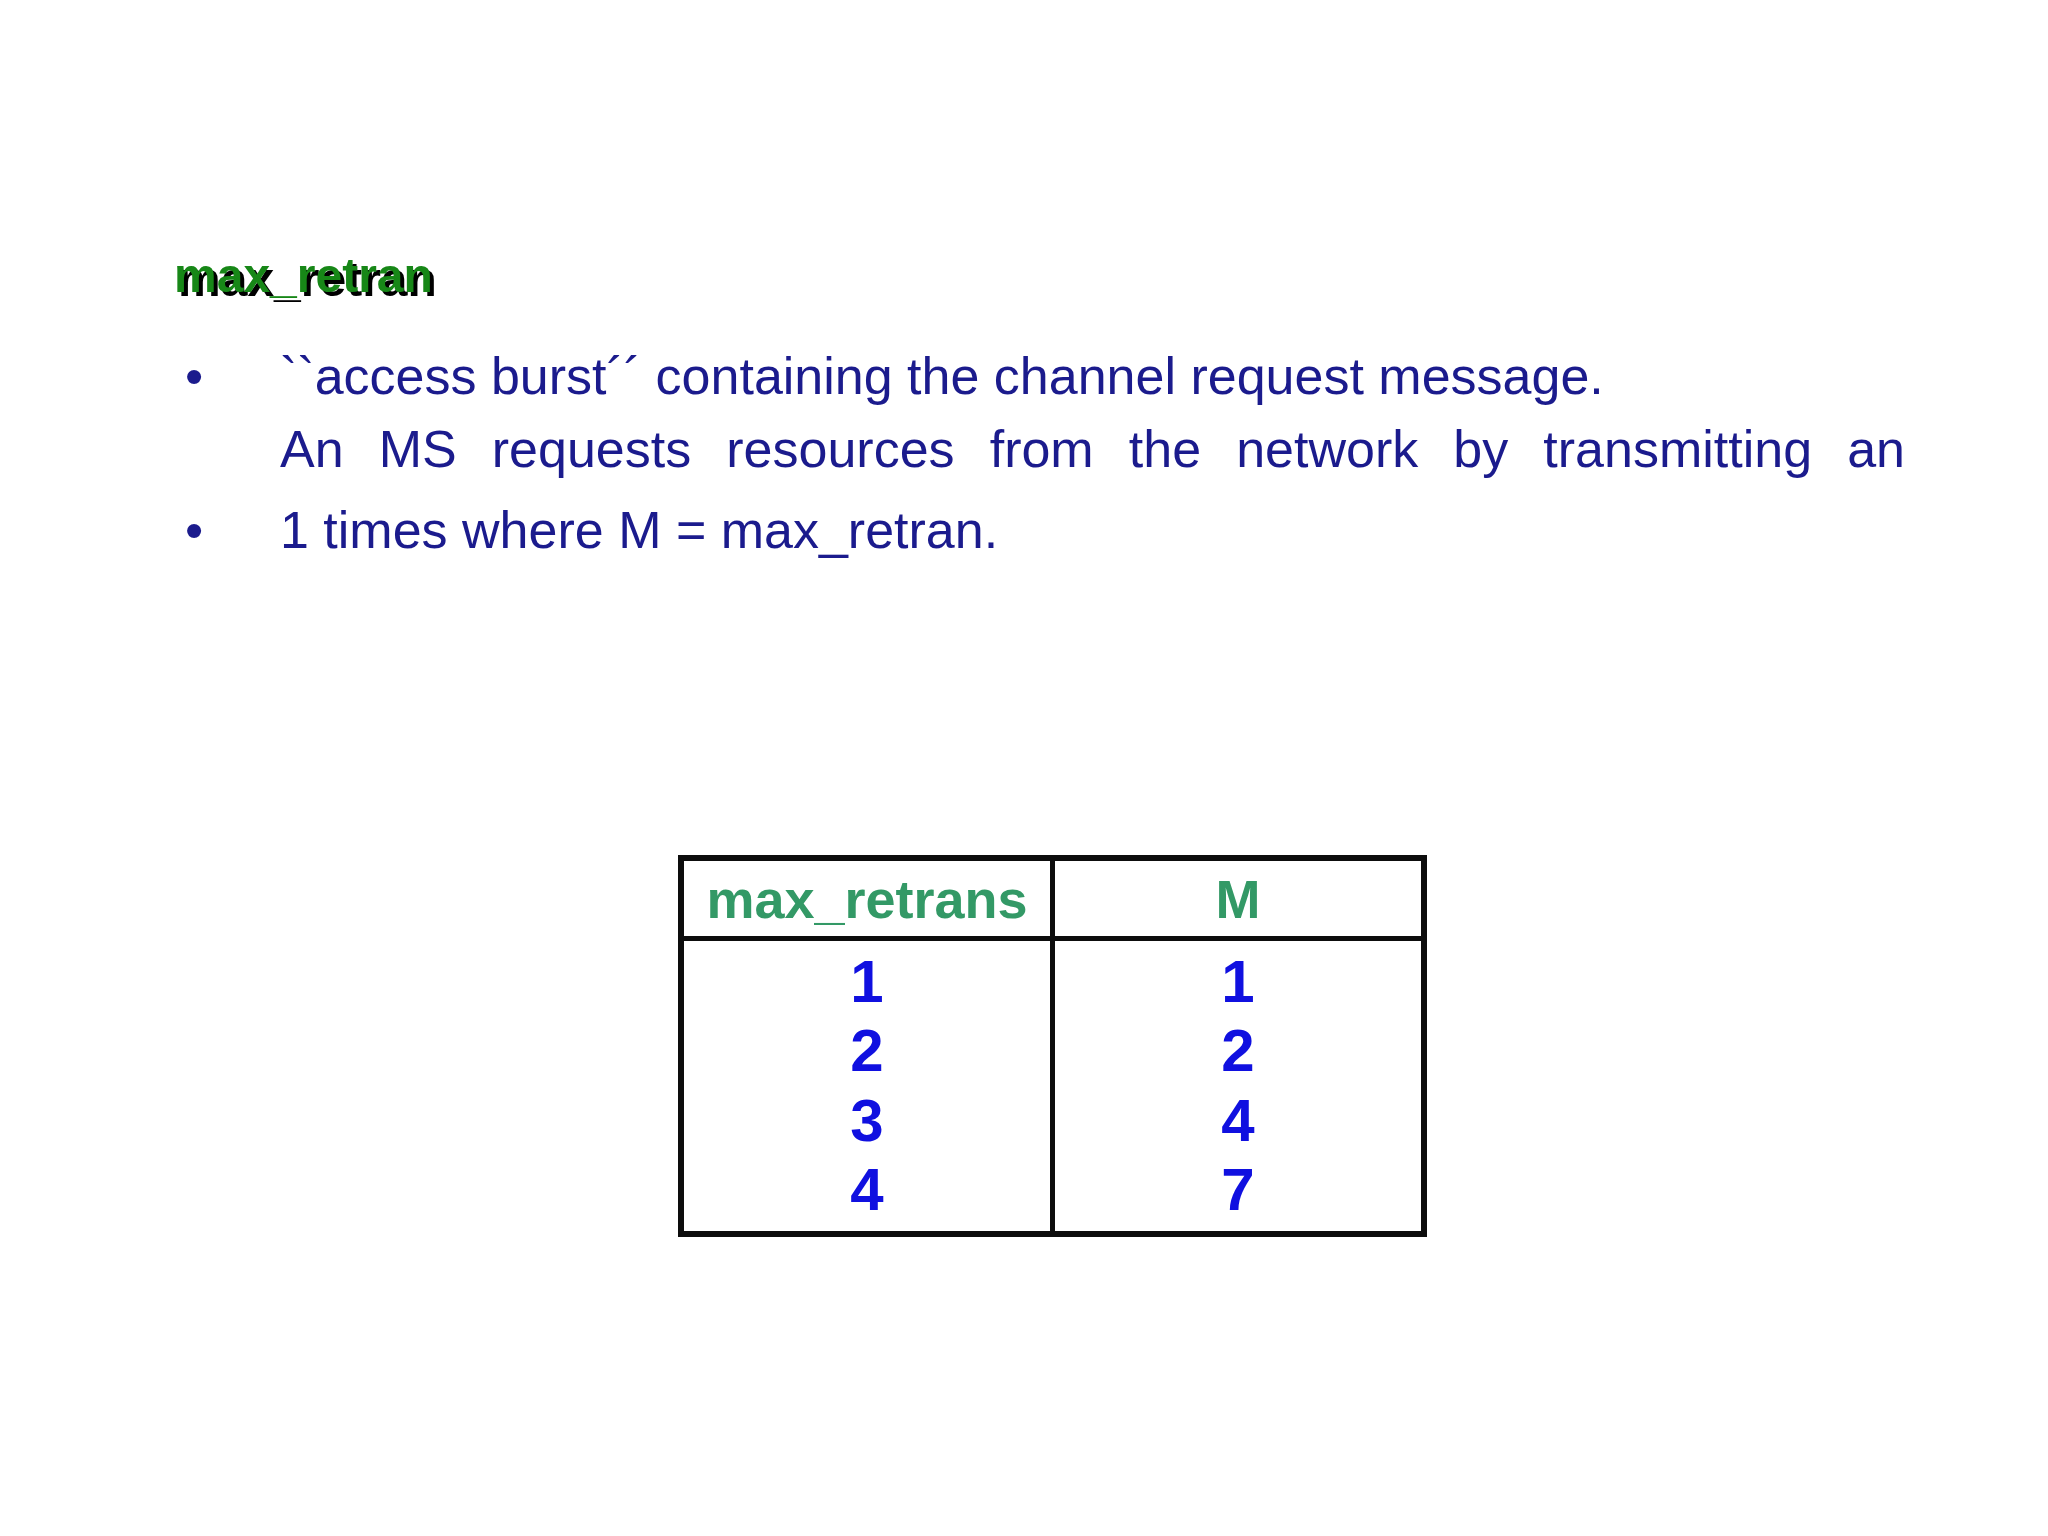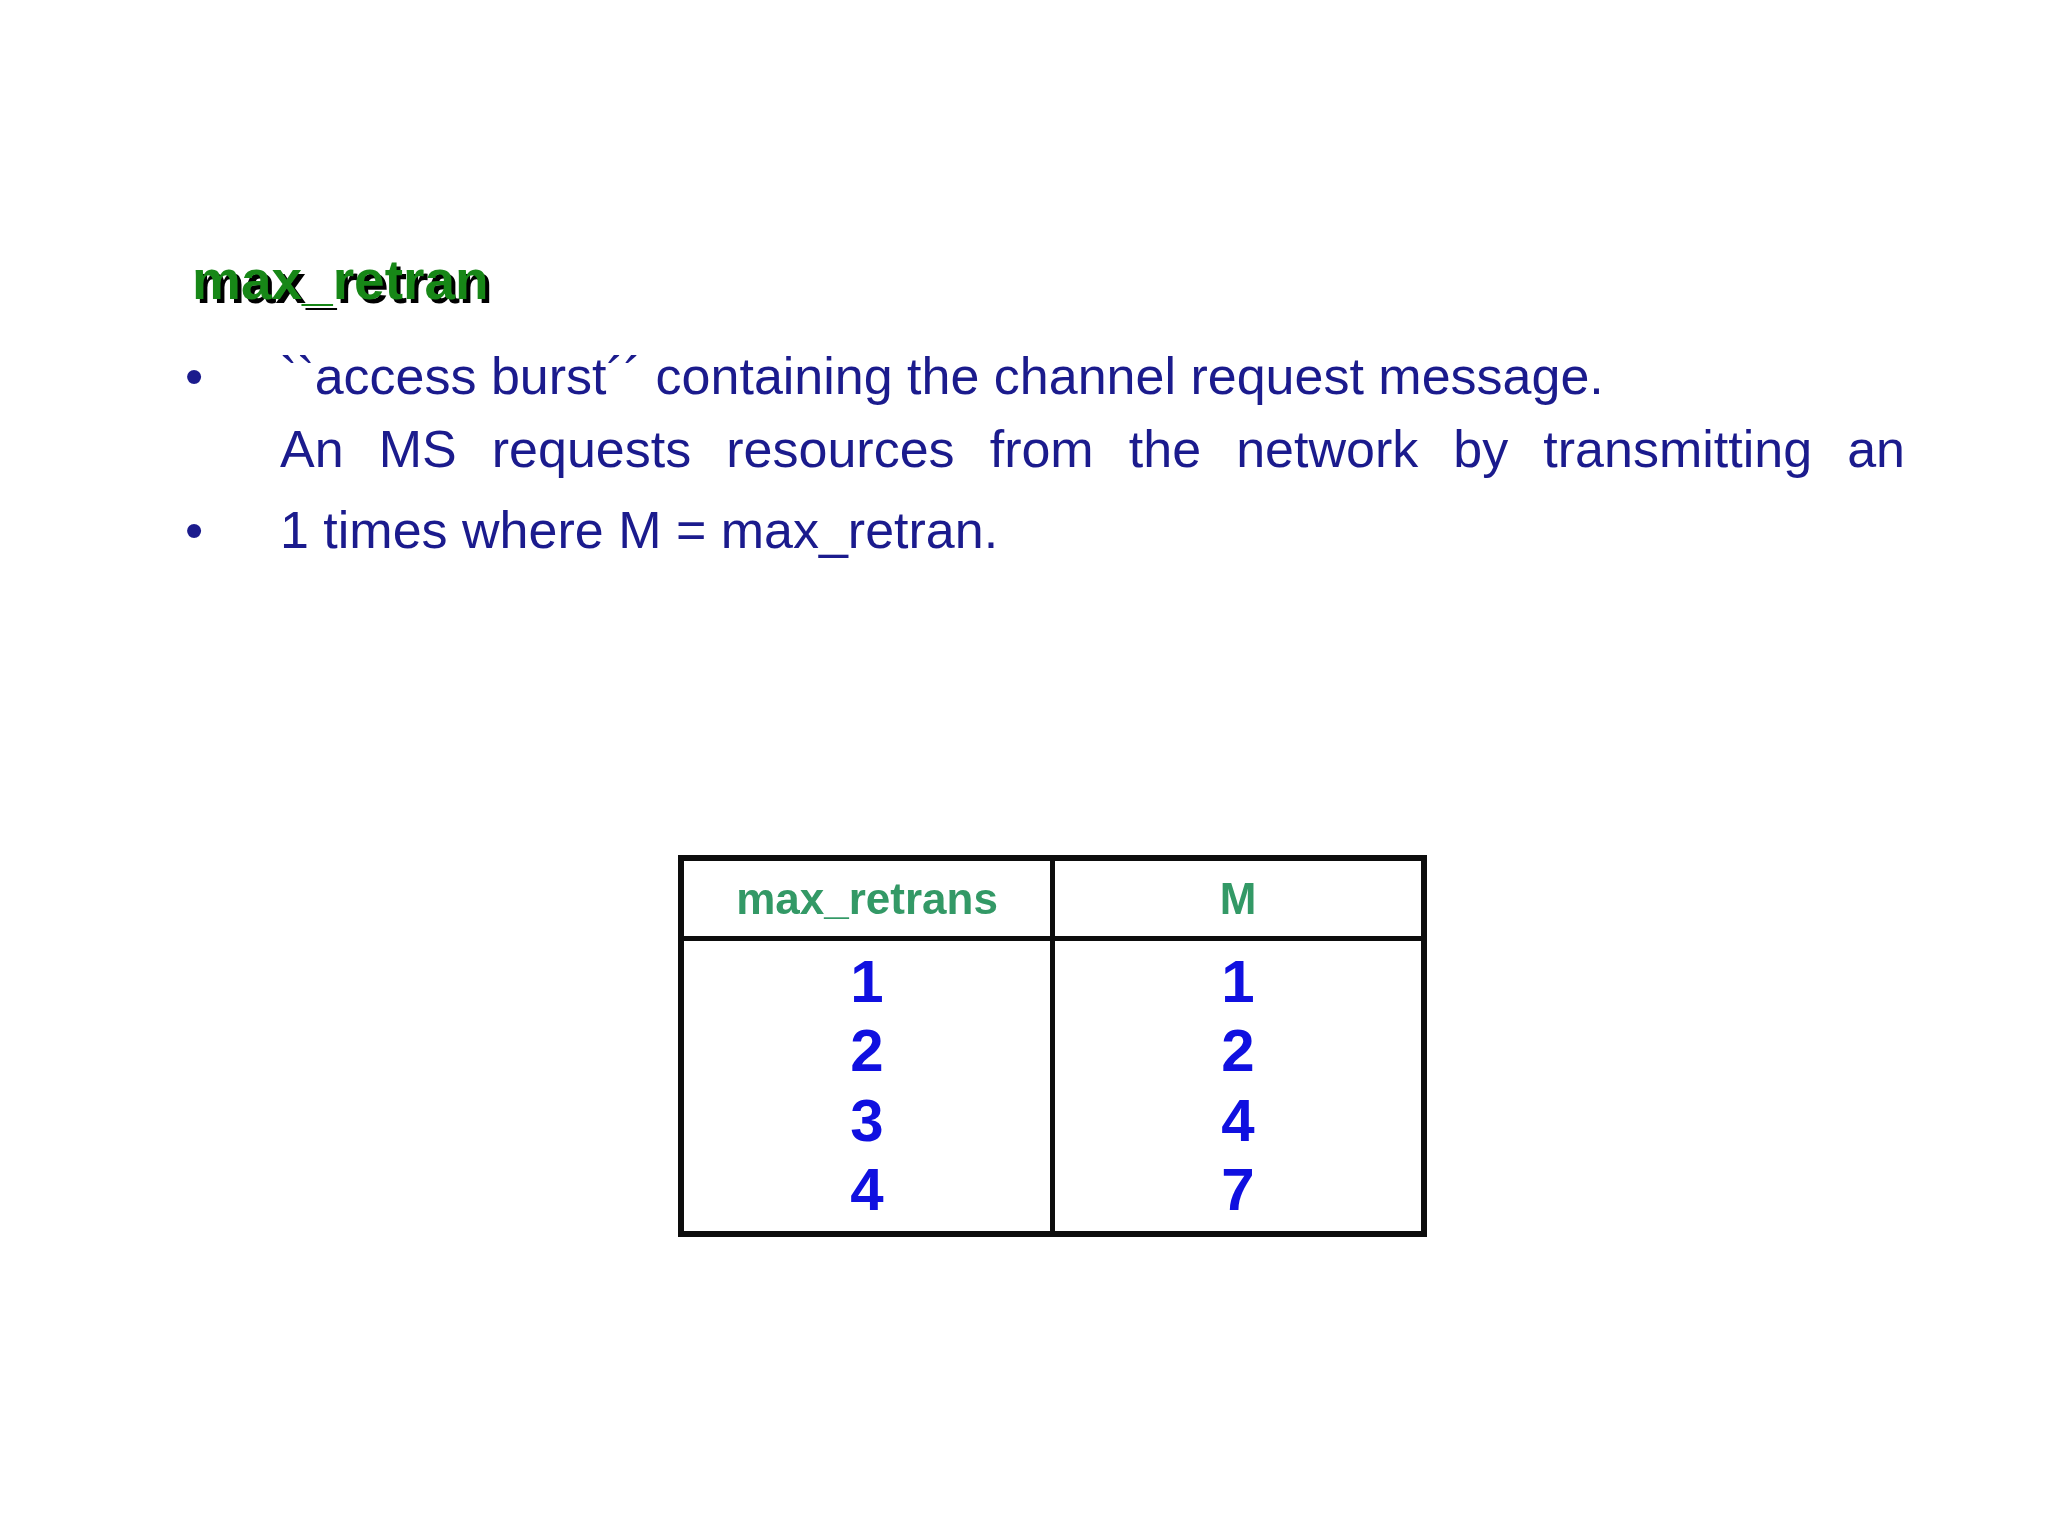--- a/index.html
+++ b/index.html
@@ -12,23 +12,23 @@
     width: 2048px;
     height: 1536px;
     background: #ffffff;
     overflow: hidden;
     font-family: "Liberation Sans", sans-serif;
   }
 
   
   .slide-title {
     position: absolute;
-    left: 192px;
+    left: 174px;
     top: 248px;
-    font-size: 55px;
+    font-size: 48px;
     font-weight: bold;
     color: #178717;
     text-shadow: 4px 4px 0 #000000;
     letter-spacing: 0px;
     white-space: nowrap;
   }
 
   
   .bullets {
     position: absolute;
@@ -91,21 +91,21 @@
     flex-direction: column;
   }
   .col.right {
     border-left: 5px solid #0d0d0d;
   }
   .header-cell {
     flex: 1;
     display: flex;
     align-items: center;
     justify-content: center;
-    font-size: 44px;
+    font-size: 54px;
     font-weight: bold;
     color: #339966;
   }
   .body-col {
     flex: 1;
     display: flex;
     flex-direction: column;
     justify-content: space-around;
     padding: 6px 0;
   }

